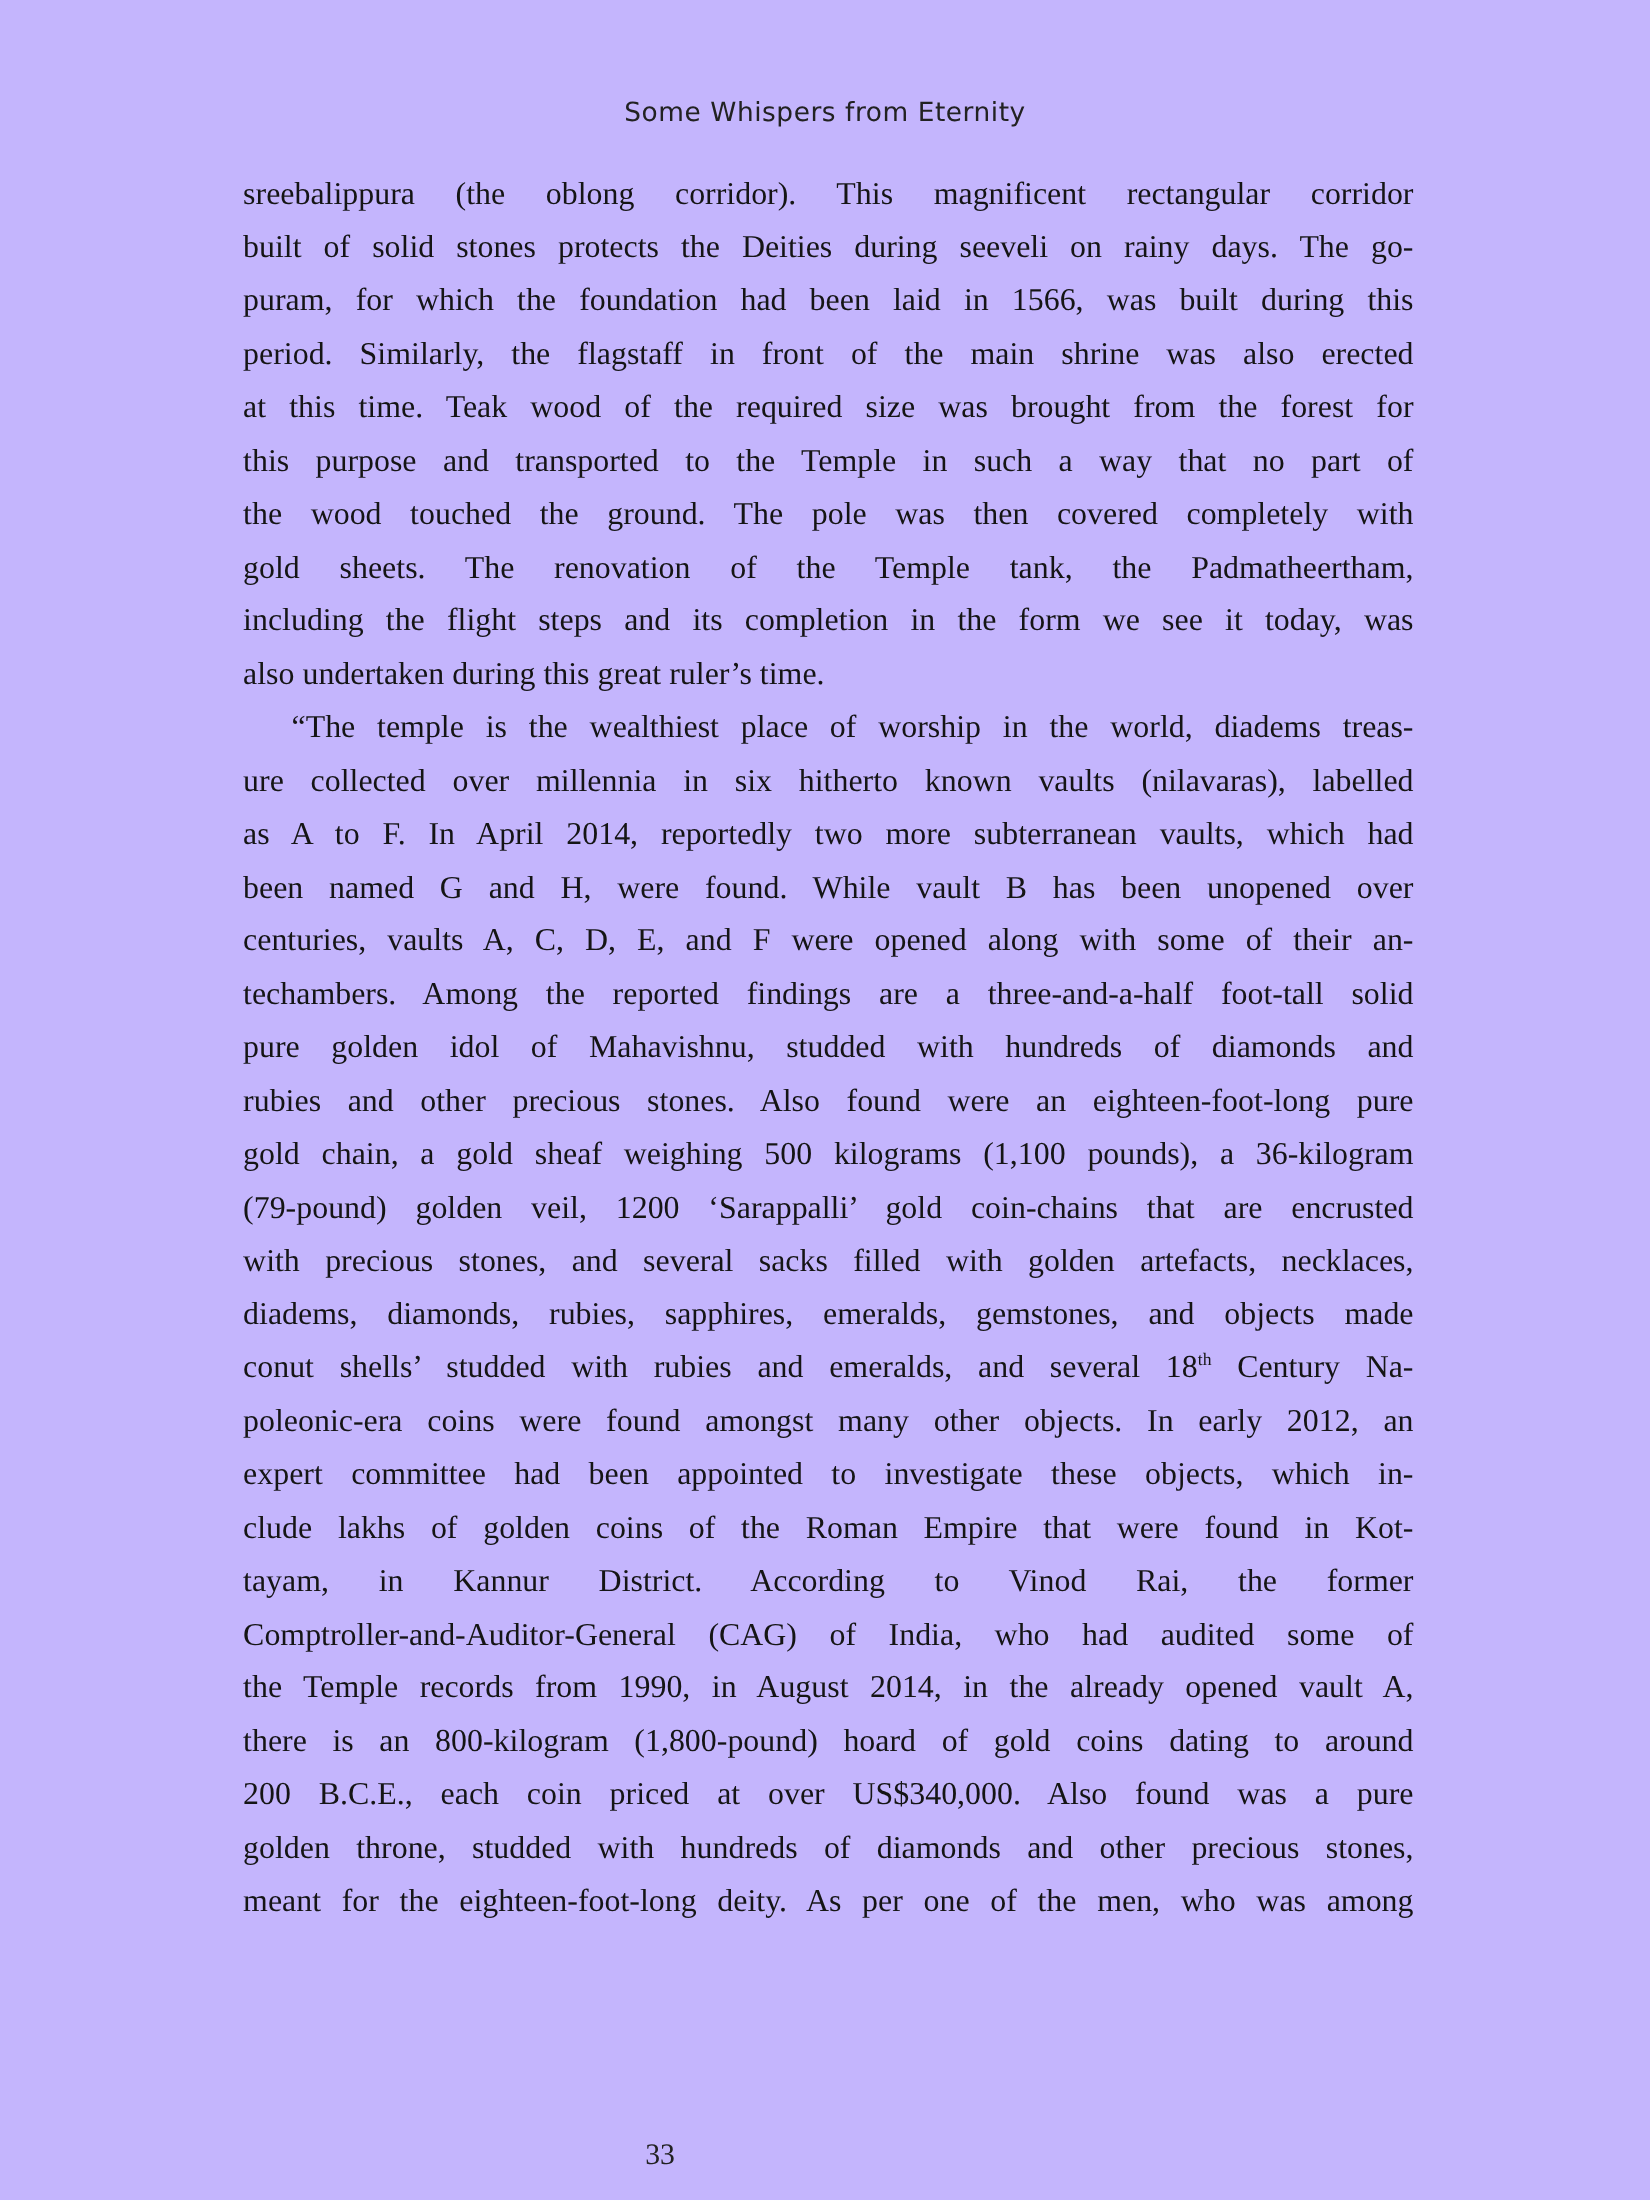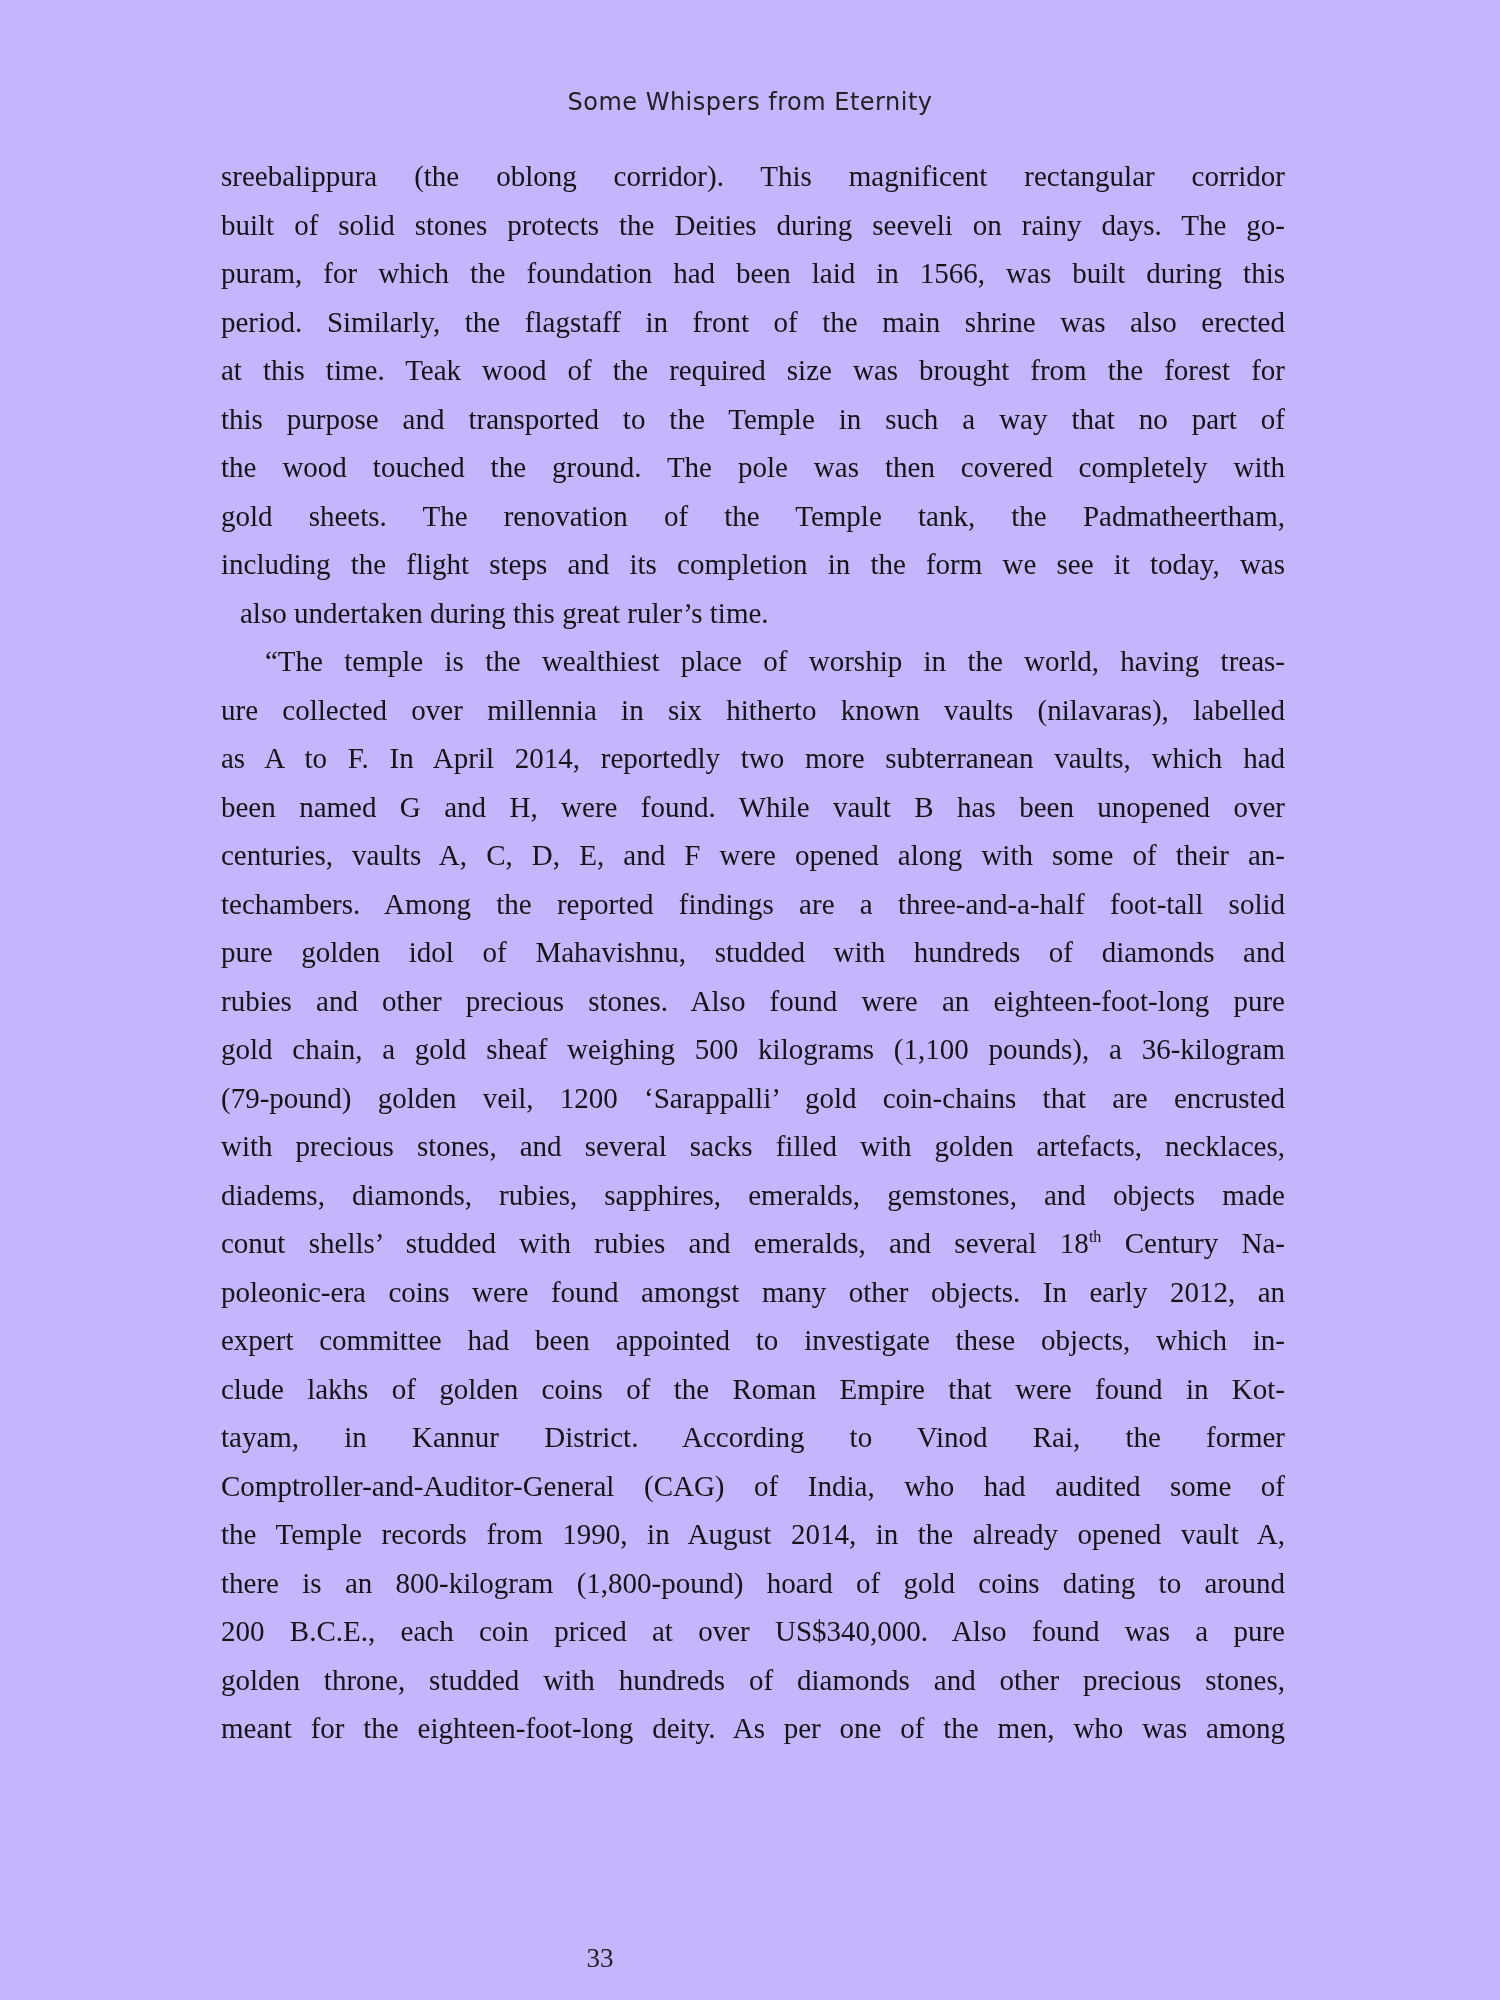--- a/index.html
+++ b/index.html
@@ -40,21 +40,20 @@
     .line {
       display: block;
       text-align: justify;
       text-align-last: justify;
       white-space: nowrap;
       height: 48.5px;
       overflow: visible;
     }
     .line.last {
       text-align-last: left;
-      margin-left: 19px;
     }
     .line.indent {
       padding-left: 44px;
     }
     .line sup {
       font-size: 16px;
       line-height: 0;
       vertical-align: super;
     }
     .page-number {
@@ -83,21 +82,21 @@
       <span class="line">period. Similarly, the flagstaff in front of the main shrine was also erected</span>
       <span class="line">at this time. Teak wood of the required size was brought from the forest for</span>
       <span class="line">this purpose and transported to the Temple in such a way that no part of</span>
       <span class="line">the wood touched the ground. The pole was then covered completely with</span>
       <span class="line">gold sheets. The renovation of the Temple tank, the Padmatheertham,</span>
       <span class="line">including the flight steps and its completion in the form we see it today, was</span>
       <span class="line last">also undertaken during this great ruler’s time.</span>
     </div>
 
     <div>
-      <span class="line indent">“The temple is the wealthiest place of worship in the world, having treas-</span>
+      <span class="line indent">“The temple is the wealthiest place of worship in the world, diadems treas-</span>
       <span class="line">ure collected over millennia in six hitherto known vaults (nilavaras), labelled</span>
       <span class="line">as A to F. In April 2014, reportedly two more subterranean vaults, which had</span>
       <span class="line">been named G and H, were found. While vault B has been unopened over</span>
       <span class="line">centuries, vaults A, C, D, E, and F were opened along with some of their an-</span>
       <span class="line">techambers. Among the reported findings are a three-and-a-half foot-tall solid</span>
       <span class="line">pure golden idol of Mahavishnu, studded with hundreds of diamonds and</span>
       <span class="line">rubies and other precious stones. Also found were an eighteen-foot-long pure</span>
       <span class="line">gold chain, a gold sheaf weighing 500 kilograms (1,100 pounds), a 36-kilogram</span>
       <span class="line">(79-pound) golden veil, 1200 ‘Sarappalli’ gold coin-chains that are encrusted</span>
       <span class="line">with precious stones, and several sacks filled with golden artefacts, necklaces,</span>

